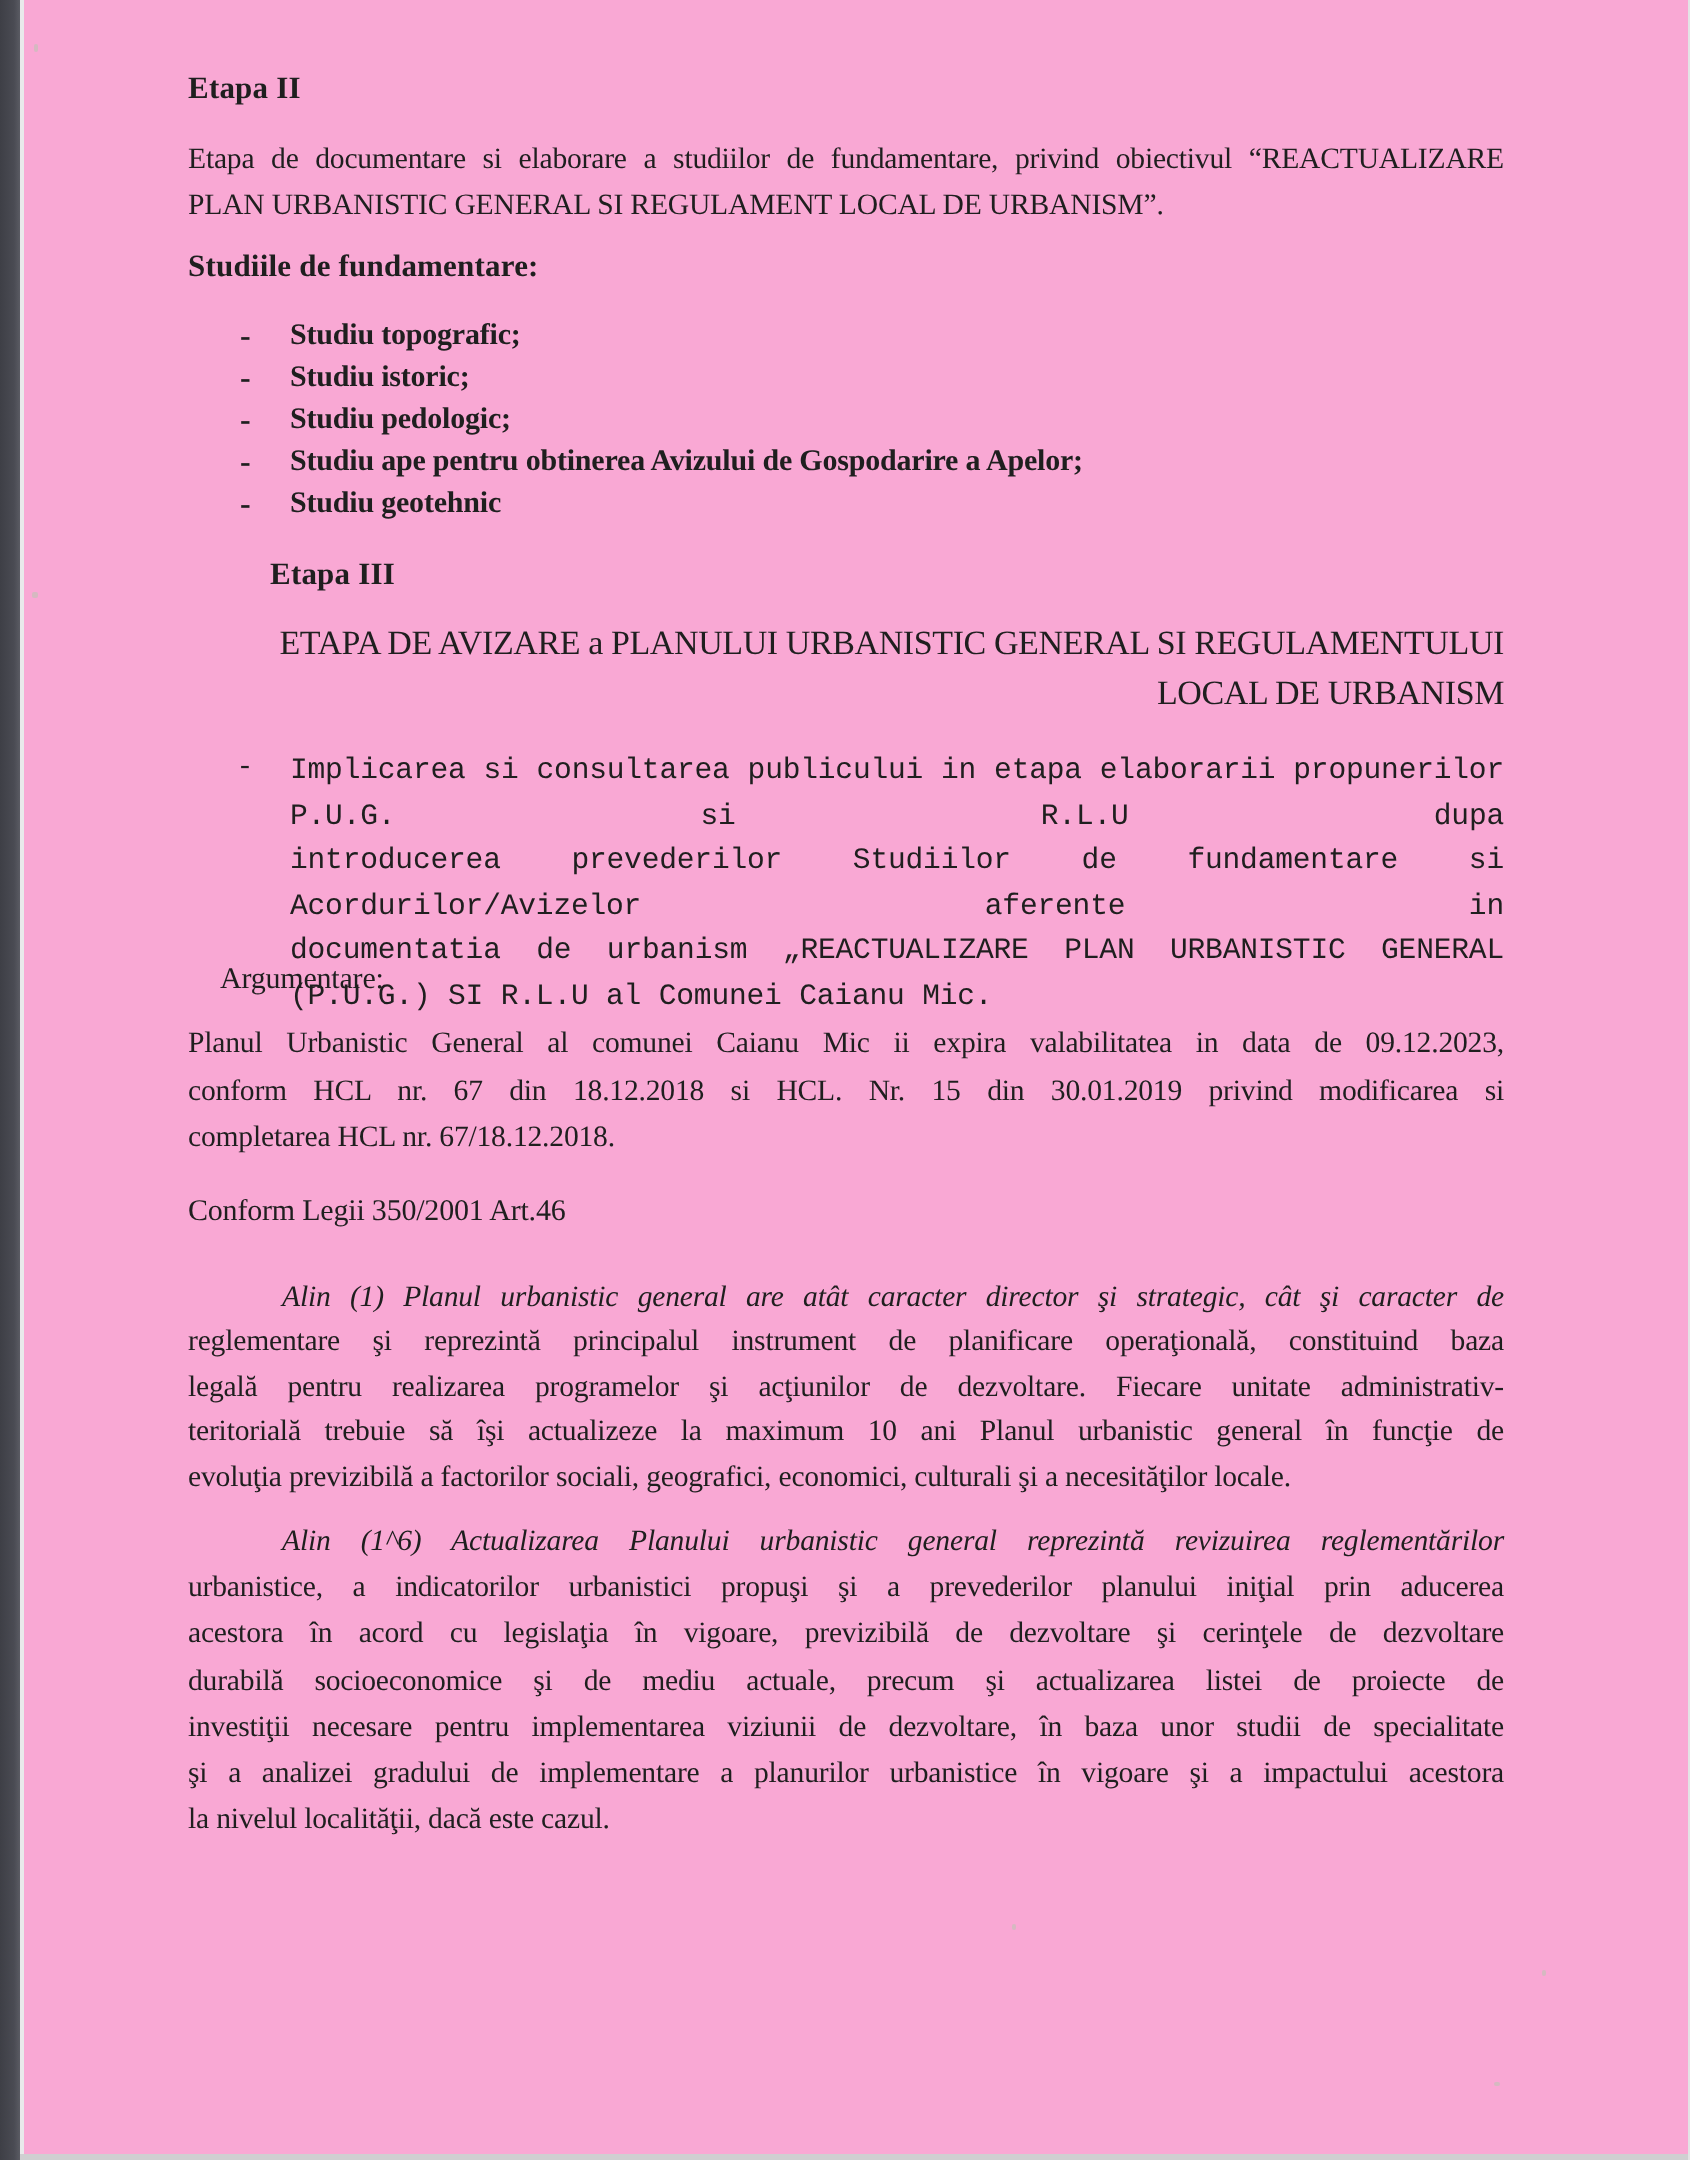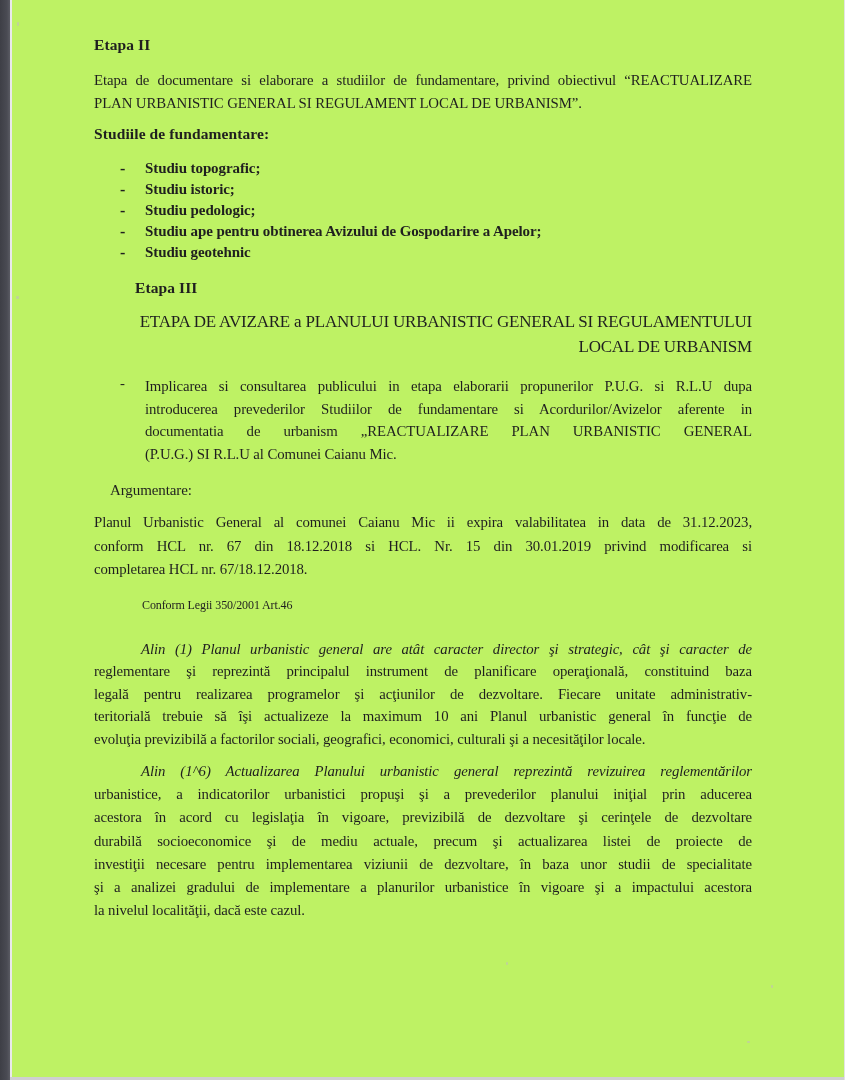--- a/index.html
+++ b/index.html
@@ -6,21 +6,21 @@
   body{
     width:845px;height:1080px;
     background:#ffffff;
     font-family:"Liberation Serif","DejaVu Serif",serif;
     color:#1f1f1f;
     overflow:hidden;
     position:relative;
   }
   .page{
     position:absolute;left:0;top:0;width:845px;height:1080px;
-    background:#bef264;
+    background:#f9a8d4;
   }
   .scan-strip{
     position:absolute;left:0;top:0;width:10px;height:1080px;
     background:linear-gradient(90deg,#3e3f46 0%,#4a4b53 70%,#5a5b63 100%);
   }
   .scan-strip-gap{
     position:absolute;left:10px;top:0;width:2px;height:1080px;
     background:#e9e9eb;
   }
   .page-bottom-edge{
@@ -86,36 +86,36 @@
     </div>
 
     <div class="blk heading" style="top:279px;left:135px;">Etapa III</div>
 
     <div class="blk para caps-title" style="top:309px;left:94px;width:658px;line-height:25px;">
         <div class="tline">ETAPA DE AVIZARE a PLANULUI URBANISTIC GENERAL SI REGULAMENTULUI</div>
         <div class="tline last">LOCAL DE URBANISM</div>
       </div>
 
     <div class="blk bullet-dash" style="top:375px;left:120px;">-</div>
-    <div class="blk para justify body-text" style="top:375px;left:145px;width:607px;line-height:22.5px;">
+    <div class="blk para justify body-text" style="top:375px;left:145px;width:607px;line-height:22.5px;font-family:Liberation Mono, monospace;">
         <div class="tline">Implicarea si consultarea publicului in etapa elaborarii propunerilor P.U.G. si R.L.U dupa</div>
         <div class="tline">introducerea prevederilor Studiilor de fundamentare si Acordurilor/Avizelor aferente in</div>
         <div class="tline">documentatia de urbanism „REACTUALIZARE PLAN URBANISTIC GENERAL</div>
         <div class="tline last">(P.U.G.) SI R.L.U al Comunei Caianu Mic.</div>
       </div>
 
     <div class="blk body-text" style="top:482px;left:94px;font-size:15px;margin-left:16px;">Argumentare:</div>
 
     <div class="blk para justify body-text" style="top:511px;left:94px;width:658px;line-height:23.5px;">
-        <div class="tline">Planul Urbanistic General al comunei Caianu Mic ii expira valabilitatea in data de 31.12.2023,</div>
+        <div class="tline">Planul Urbanistic General al comunei Caianu Mic ii expira valabilitatea in data de 09.12.2023,</div>
         <div class="tline">conform HCL nr. 67 din 18.12.2018 si HCL. Nr. 15 din 30.01.2019 privind modificarea si</div>
         <div class="tline last">completarea HCL nr. 67/18.12.2018.</div>
       </div>
 
-    <div class="blk body-text" style="top:598px;left:94px;font-size:12px;margin-left:48px;">Conform Legii 350/2001 Art.46</div>
+    <div class="blk body-text" style="top:598px;left:94px;font-size:15px;">Conform Legii 350/2001 Art.46</div>
 
     <div class="blk para justify indent-first body-text" style="top:638px;left:94px;width:658px;line-height:22.4px;">
         <div class="tline">Alin (1) Planul urbanistic general are atât caracter director şi strategic, cât şi caracter de</div>
         <div class="tline">reglementare şi reprezintă principalul instrument de planificare operaţională, constituind baza</div>
         <div class="tline">legală pentru realizarea programelor şi acţiunilor de dezvoltare. Fiecare unitate administrativ-</div>
         <div class="tline">teritorială trebuie să îşi actualizeze la maximum 10 ani Planul urbanistic general în funcţie de</div>
         <div class="tline last">evoluţia previzibilă a factorilor sociali, geografici, economici, culturali şi a necesităţilor locale.</div>
       </div>
 
     <div class="blk para justify indent-first body-text" style="top:760px;left:94px;width:658px;line-height:23.2px;">

